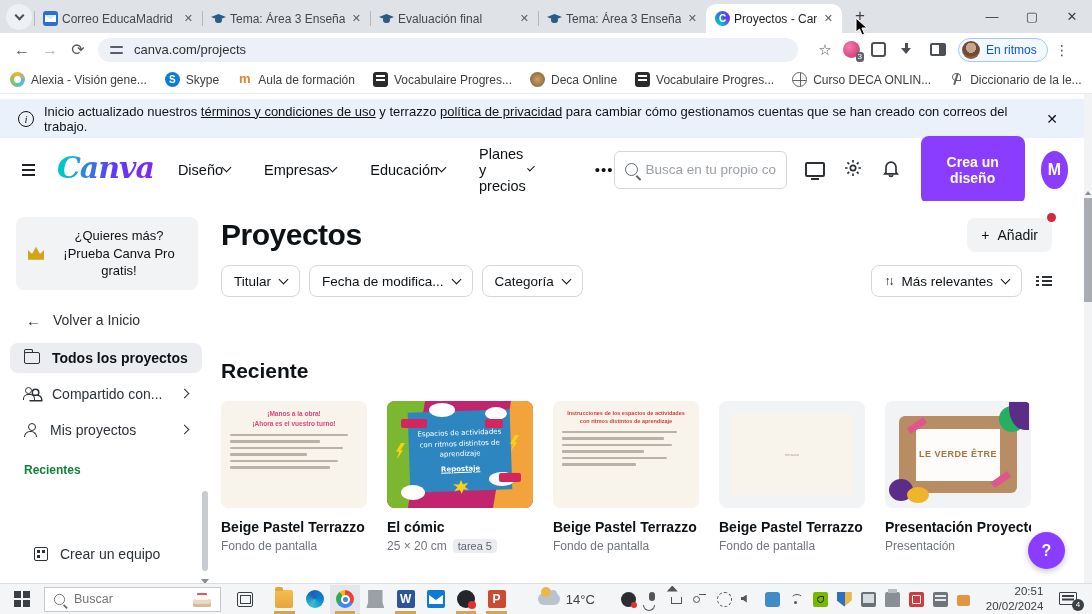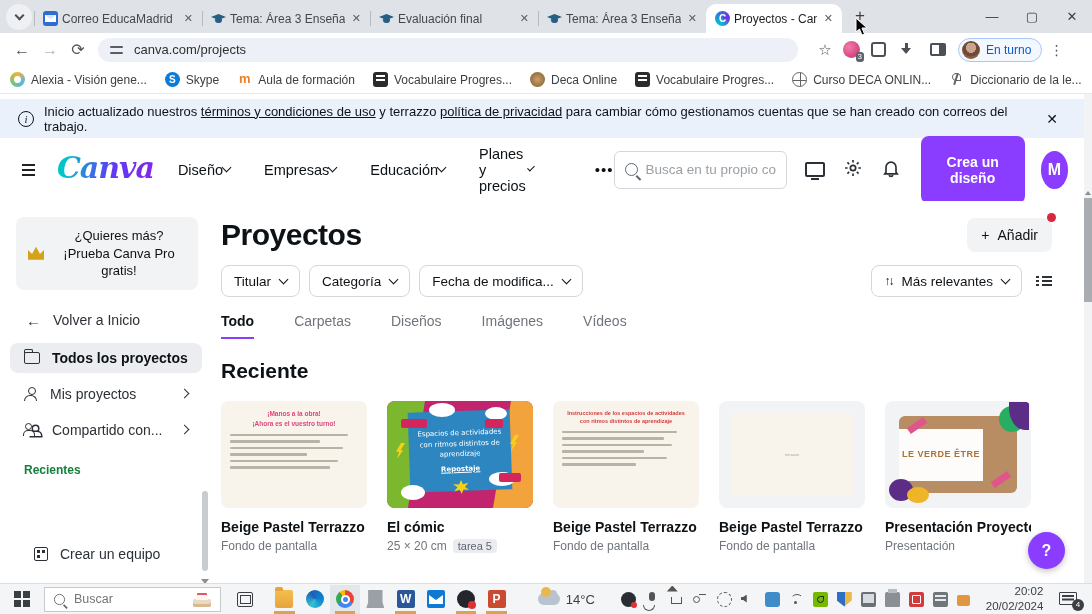--- a/index.html
+++ b/index.html
@@ -169,21 +169,21 @@
   .comic-text { color:#fff; font-size:7px; text-align:center; line-height:1.5; font-family:"DejaVu Sans",sans-serif; }
   .comic-text b { display:block; margin-top:4px; text-decoration:underline; }
   .bolt { position:absolute; width:10px; height:16px; background:#f7d117; clip-path:polygon(60% 0,100% 0,55% 45%,80% 45%,20% 100%,40% 55%,10% 55%); }
   .bubble { position:absolute; background:#fff; border-radius:50%; }
   .redlab { position:absolute; background:#d4265c; width:26px; height:9px; border-radius:2px; }
   .burst { position:absolute; width:16px; height:14px; background:#f7d117; clip-path:polygon(50% 0,62% 30%,95% 20%,75% 50%,100% 70%,65% 68%,55% 100%,42% 70%,8% 82%,28% 52%,0 30%,38% 32%); }
   
   .beige-inset { position:absolute; left:12px; top:13px; right:12px; bottom:13px; background:#f8f4ec; display:flex; align-items:center; justify-content:center; }
   .bi-txt { font-size:4px; color:#b1a996; }
   
-  .kraft { position:absolute; left:14px; top:15px; right:14px; bottom:15px; background:#b98d63; border-radius:6px; display:flex; align-items:center; }
+  .kraft { position:absolute; left:14px; top:15px; right:14px; bottom:15px; background:#b98d63; border-radius:6px; display:flex; align-items:center; justify-content:center; }
   .kraft-inner { width:84px; height:52px; background:#fdfcfa; display:flex; align-items:center; justify-content:center; }
   .kraft-txt { font-size:9px; font-weight:bold; color:#a9743c; text-align:center; line-height:1.4; letter-spacing:0.5px; }
   .tape { position:absolute; width:20px; height:7px; background:#e0568c; }
   .blob { position:absolute; border-radius:50%; }
   
   #help-btn { position:absolute; left:1028px; top:532px; width:37px; height:37px; border-radius:50%; background:#8b3dff; color:#fff; font-size:16px; font-weight:bold; display:flex; align-items:center; justify-content:center; box-shadow:0 2px 6px rgba(0,0,0,.25); }
 
   
   #pg-scroll { position:absolute; right:0; top:94px; width:8px; height:489px; background:#f2f3f5; }
   #pg-thumb { position:absolute; right:0; top:104px; width:8px; height:104px; background:#a9adb2; }
@@ -312,21 +312,21 @@
     </div>
     <div class="tool-ic" style="margin-left:14px">☆</div>
     <div class="ext-icon">
       <span class="ext-badge">3</span>
     </div>
     <div class="puzzle"></div>
     <div class="dl-icon"></div>
     <div class="panel-icon"></div>
     <div id="profile-chip">
       <div class="pc-avatar"></div>
-      <span class="pc-label">En turno</span>
+      <span class="pc-label">En ritmos</span>
     </div>
     <div class="kebab">⋮</div>
   </div>
 
   <div id="bookmarks">
     <div class="bm">
         <span class="bm-ic ic-alexia"></span>
         <span>Alexia - Visión gene...</span>
       </div>
     <div class="bm">
@@ -421,27 +421,27 @@
     </div>
     <div class="sb-back">
       <span class="back-arrow">←</span>
       <span>Volver a Inicio</span>
     </div>
     <div class="sb-item sel">
       <span class="fold-ic"></span>
       <span class="grow">Todos los proyectos</span>
     </div>
     <div class="sb-item">
+      <span class="ppl-ic"></span>
+      <span class="grow">Compartido con...</span>
+      <span class="chev-r"></span>
+    </div>
+    <div class="sb-item">
       <span class="pers-ic"></span>
       <span class="grow">Mis proyectos</span>
-      <span class="chev-r"></span>
-    </div>
-    <div class="sb-item">
-      <span class="ppl-ic"></span>
-      <span class="grow">Compartido con...</span>
       <span class="chev-r"></span>
     </div>
     <div class="sb-label">Recientes</div>
     <div class="sb-item" id="create-team">
       <span class="bld-ic"></span>
       <span class="grow">Crear un equipo</span>
     </div>
     <div id="sb-scroll"></div>
     <div id="sb-caret"></div>
   </div>
@@ -452,42 +452,35 @@
       <span>+</span>
       <span>Añadir</span>
     </button>
     <div id="add-dot"></div>
     <div id="filters">
       <div class="pill">
           <span>Titular</span>
           <span class="cv"></span>
         </div>
       <div class="pill">
+          <span>Fecha de modifica...</span>
+          <span class="cv"></span>
+        </div>
+      <div class="pill">
           <span>Categoría</span>
-          <span class="cv"></span>
-        </div>
-      <div class="pill">
-          <span>Fecha de modifica...</span>
           <span class="cv"></span>
         </div>
     </div>
     <div id="sortbar">
       <div class="pill">
         <span class="sort-arrows">↑↓</span>
         <span>Más relevantes</span>
         <span class="cv"></span>
       </div>
       <div class="list-ic"></div>
-    </div>
-    <div id="tabs">
-      <div class="ctab active">Todo</div>
-      <div class="ctab">Carpetas</div>
-      <div class="ctab">Diseños</div>
-      <div class="ctab">Imágenes</div>
-      <div class="ctab">Vídeos</div>
     </div>
     <div id="section-title">Reciente</div>
 
     <div id="cards">
 
       <div class="card">
         <div class="thumb">
           <div class="beige-full">
             <div class="bf-title"><span>¡Manos a la obra!</span><br><span>¡Ahora es el vuestro turno!</span></div>
             <div class="bf-lines">
@@ -655,21 +648,21 @@
       <div class="tray-ic t-wifi"></div>
       <div class="tray-ic t-nvidia"></div>
       <div class="tray-ic t-shield2"></div>
       <div class="tray-ic t-mon"></div>
       <div class="tray-ic t-printer"></div>
       <div class="tray-ic t-red4"></div>
       <div class="tray-ic t-bars"></div>
       <div class="t-orange"></div>
     </div>
     <div id="clock">
-      <div>20:02</div>
+      <div>20:51</div>
       <div>20/02/2024</div>
     </div>
     <div id="notif">
       <div class="notif-box"></div>
       <div class="notif-badge">4</div>
     </div>
   </div>
 
   <svg id="cursor" viewBox="0 0 14 20">
     <polygon points="1,1 1,15 4.5,12 7,18 9.5,17 7,11 12,11" fill="#000" stroke="#fff" stroke-width="1"></polygon>

